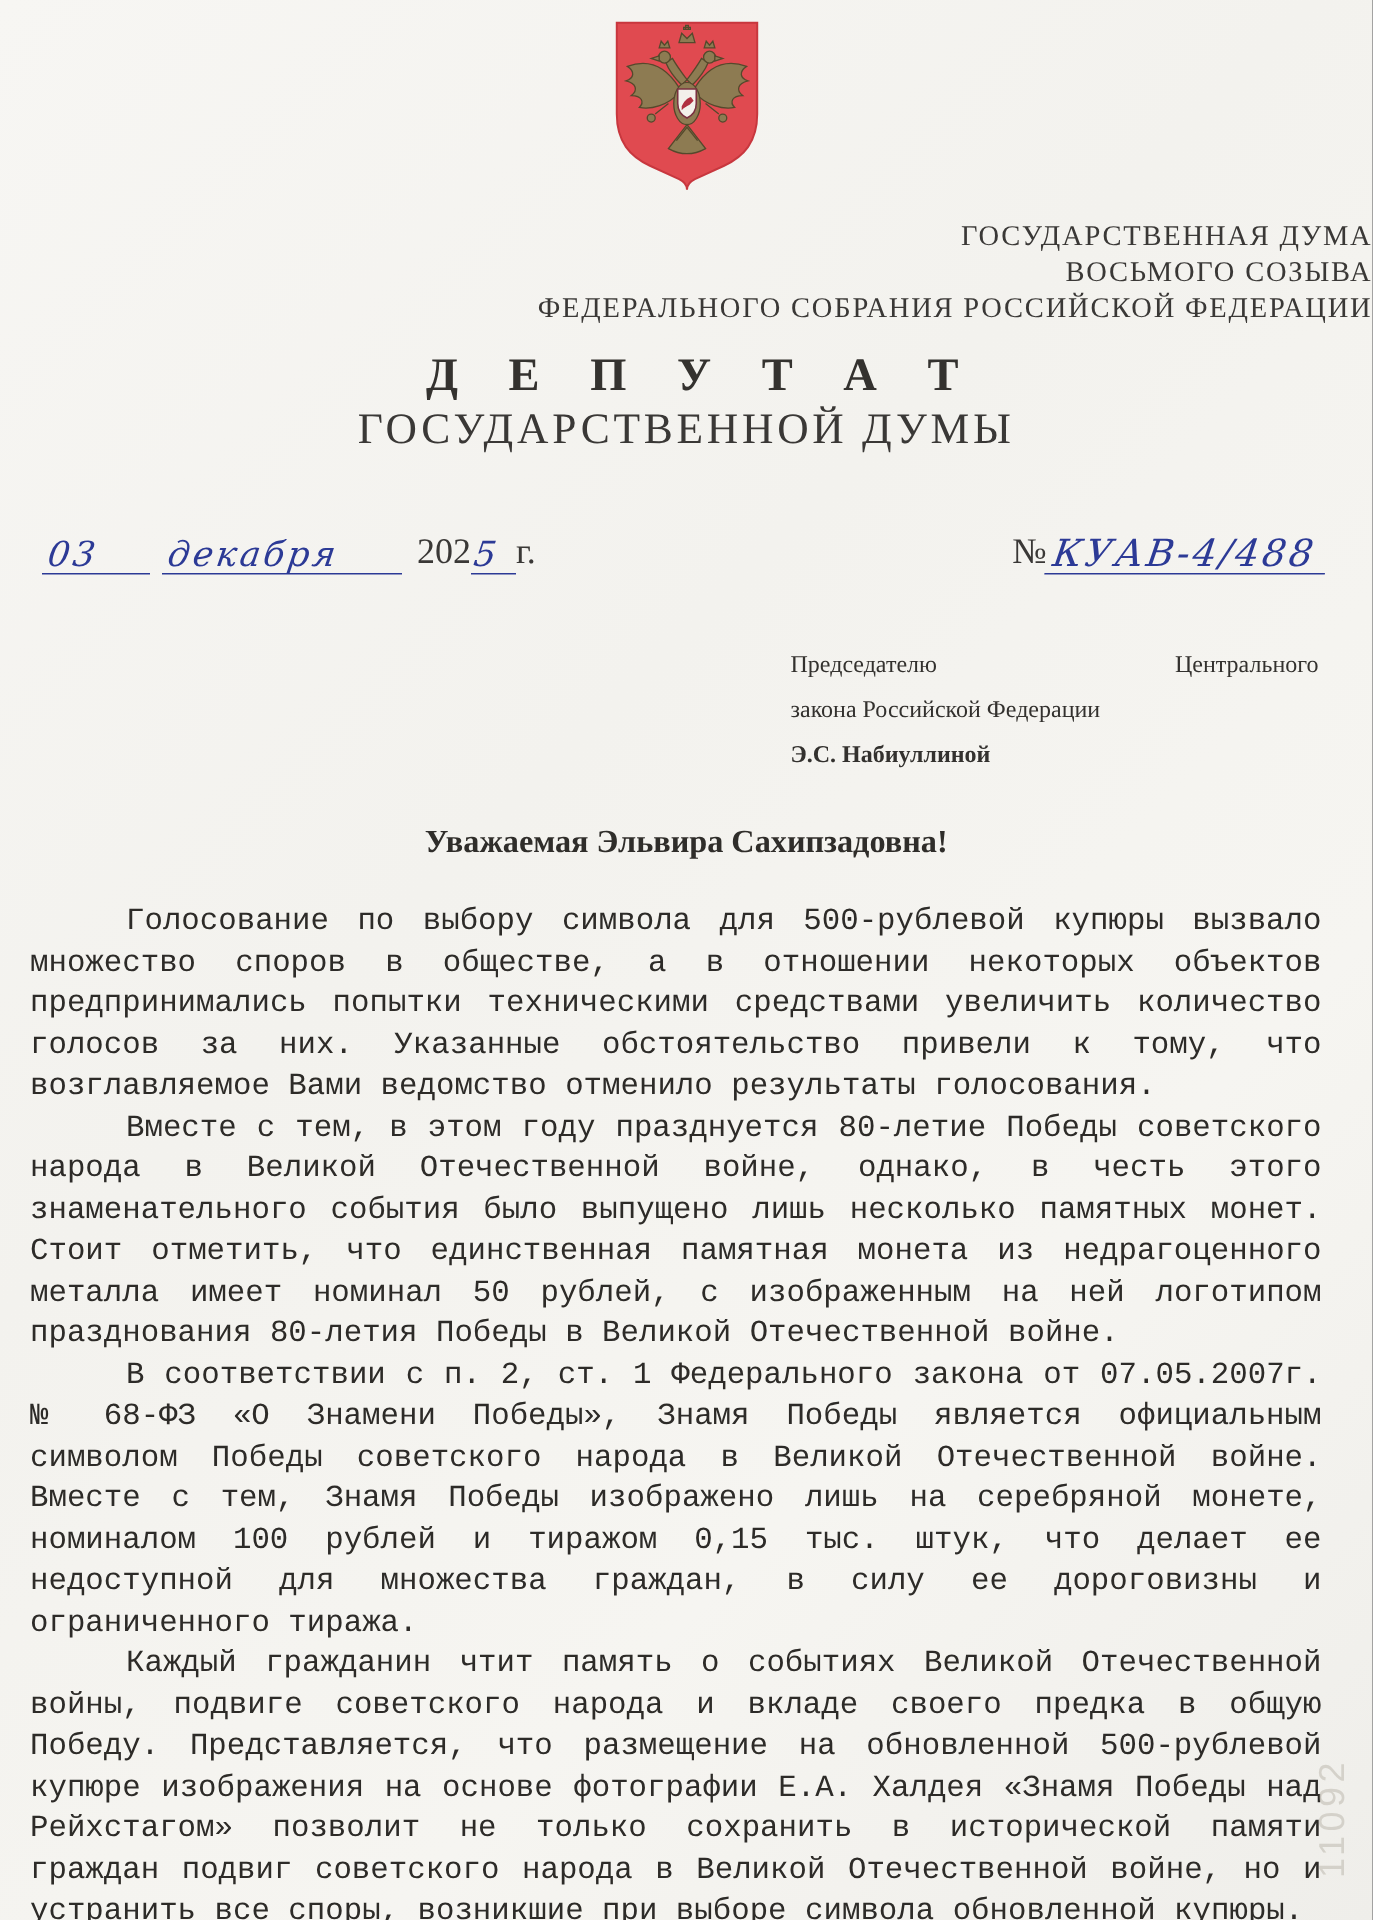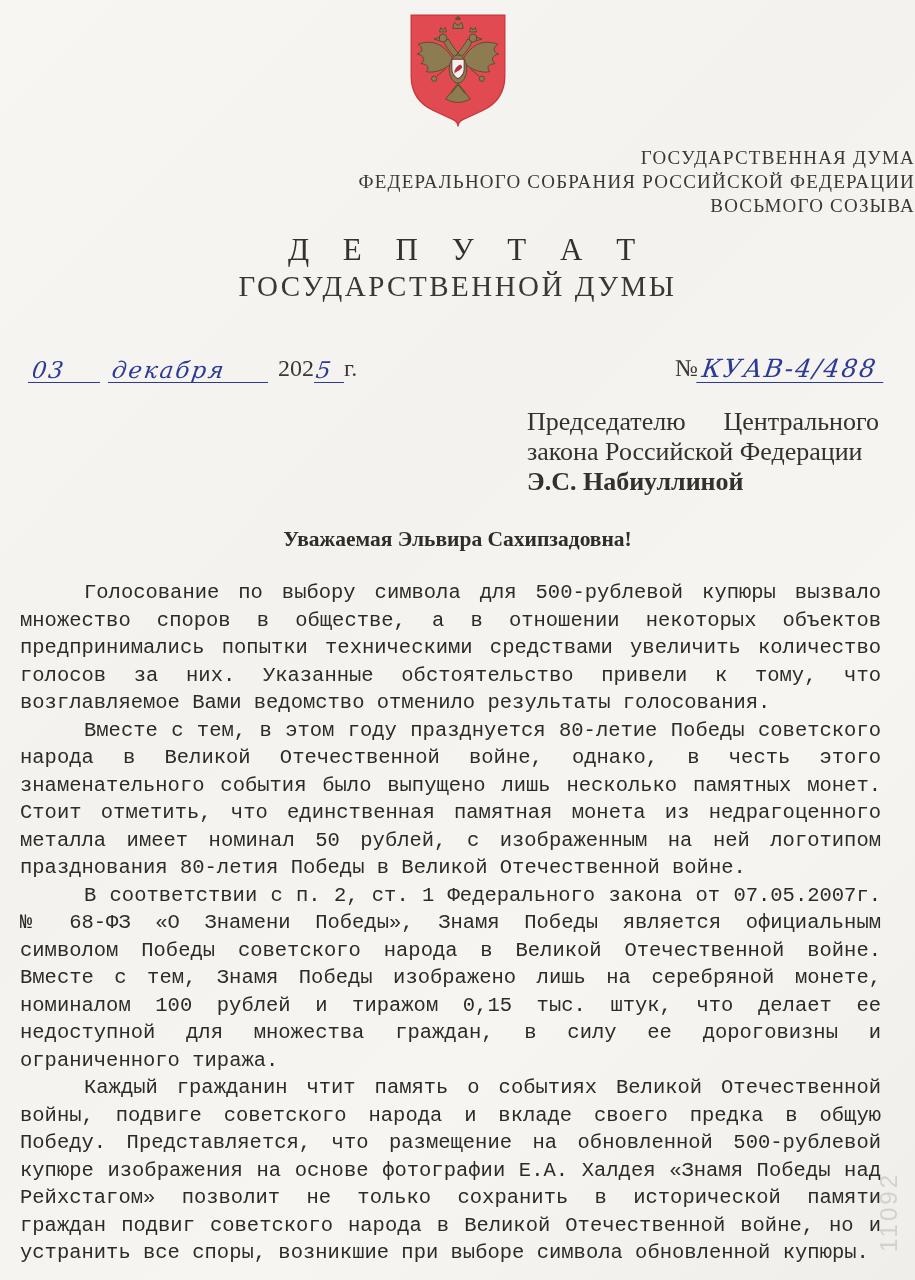--- a/index.html
+++ b/index.html
@@ -12,21 +12,21 @@
     color:#2d2b29;
     overflow:hidden;
     box-sizing:border-box;
   }
   
   .crest{display:block;width:106px;height:118px;margin:10px auto 0;}
   .org{ text-align:right; margin-top:18px; }
   .org-line{font-size:19px;line-height:24px;letter-spacing:1.2px;color:#3a3836;}
   .title1{
     text-align:center;margin-top:14px;
-    font-size:31px;font-weight:normal;letter-spacing:13px;
+    font-size:31px;font-weight:bold;letter-spacing:13px;
     color:#34322f;
     padding-left:21px;
   }
   .title2{
     text-align:center;margin-top:2px;
     font-size:29px;letter-spacing:2.5px;color:#3a3836;
   }
   
   .ref-band{
     display:flex;justify-content:space-between;align-items:flex-end;
@@ -51,22 +51,22 @@
   .printed.year{margin-left:10px;}
   .num-right{font-size:21px;display:flex;align-items:flex-end;}
   .num-right .hand{
     font-size:25px;line-height:23px;
     border-bottom:1.5px solid #2c3a96;
     padding:0 8px 2px 4px;min-width:170px;
   }
   
   .addressee{
     width:352px;
-    margin:24px 36px 0 auto;
-    font-size:26px;line-height:30px;color:#33312e;
+    margin:46px 36px 0 auto;
+    font-size:16px;line-height:30px;color:#33312e;
   }
   .addr-justify{text-align:justify;text-align-last:justify;}
   .addr-bold{font-weight:bold;}
   
   .salutation{
     margin-top:30px;text-align:center;
     font-size:21.5px;font-weight:bold;color:#2f2d2a;
   }
   
   .body-text{margin:27px 34px 0 20px;font-family:Liberation Mono, monospace;}
@@ -129,22 +129,22 @@
       <circle cx="87" cy="77" r="3"></circle>
       <path d="M36 74 L46 66 M84 74 L74 66" fill="none"></path>
     </g>
 
     <path d="M53 55 h14 v11 c0 6 -3 9 -7 11 c-4 -2 -7 -5 -7 -11 z" stroke="#7a3040" stroke-width="1.2" fill="#f3f0ea"></path>
     <path d="M56 68 c2 -4 4 -6 7 -7 l2 3 -3 3 c-2 1 -4 2 -6 4 z" fill="#b03040"></path>
   </svg>
 
   <div class="org">
     <div class="org-line">ГОСУДАРСТВЕННАЯ ДУМА</div>
+    <div class="org-line">ВОСЬМОГО СОЗЫВА</div>
     <div class="org-line">ФЕДЕРАЛЬНОГО СОБРАНИЯ РОССИЙСКОЙ ФЕДЕРАЦИИ</div>
-    <div class="org-line">ВОСЬМОГО СОЗЫВА</div>
   </div>
 
   <div class="title1">Д Е П У Т А Т</div>
   <div class="title2">ГОСУДАРСТВЕННОЙ ДУМЫ</div>
 
   <div class="ref-band">
     <div class="date-left">
       <span class="u-seg u-day">
           <span class="hand">03</span>
         </span>

